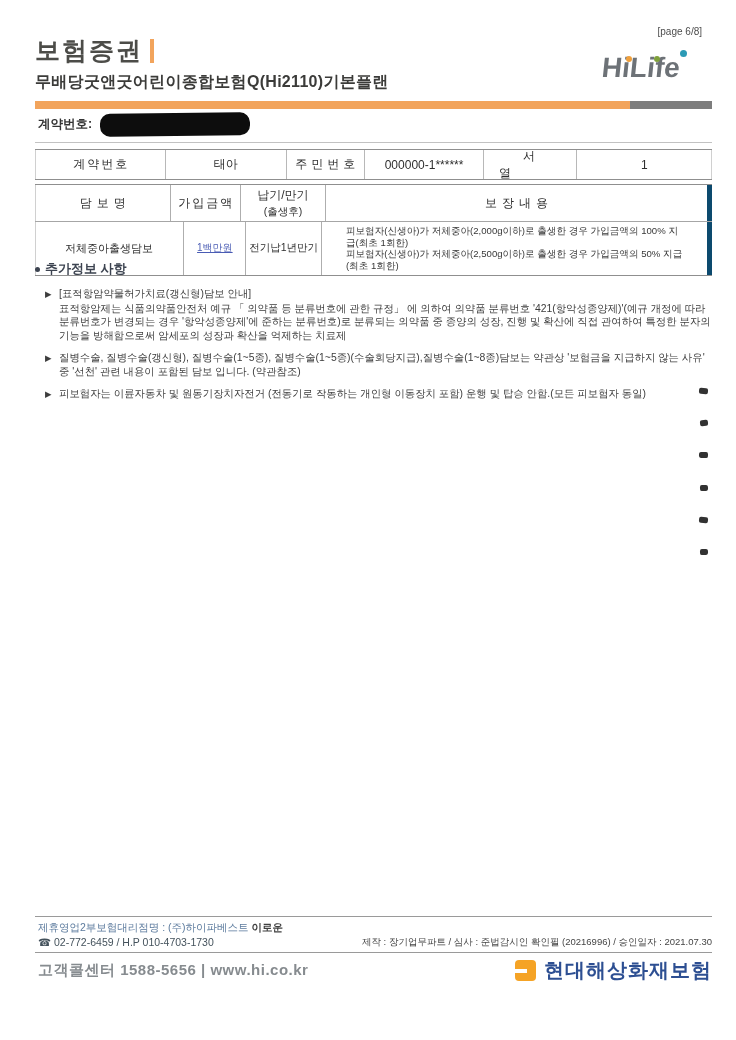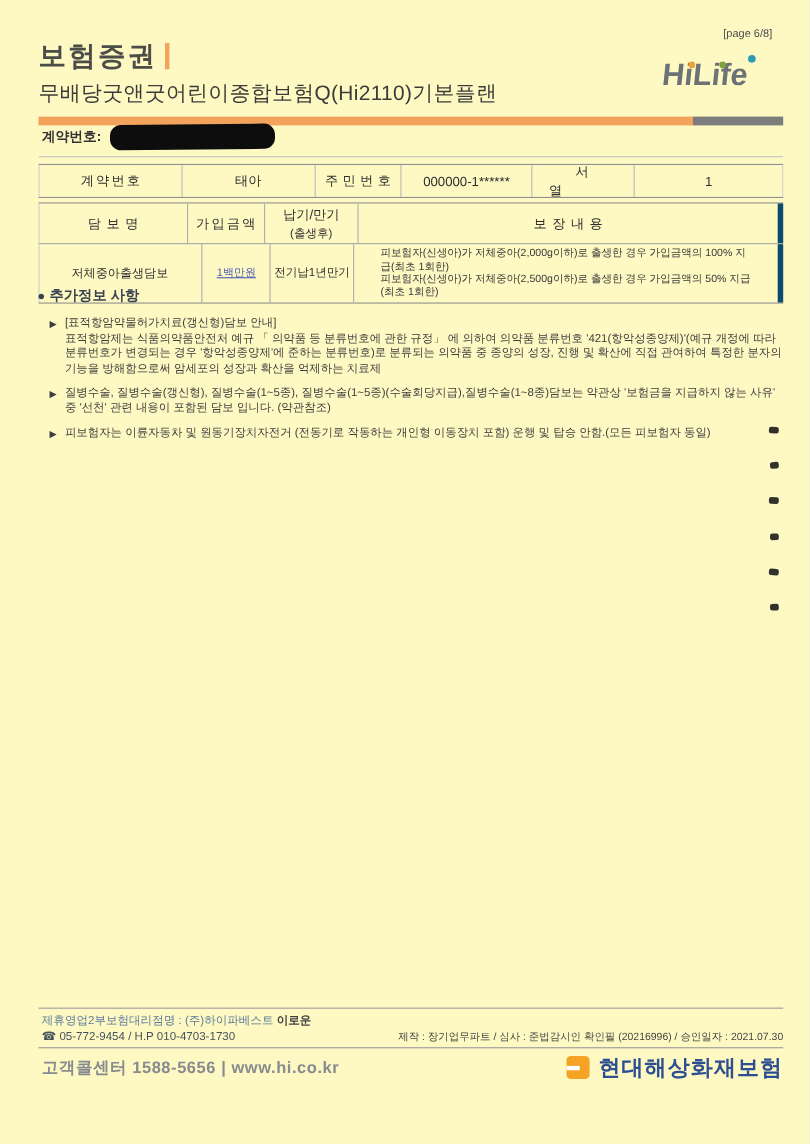--- a/index.html
+++ b/index.html
@@ -1,27 +1,27 @@
 <!DOCTYPE html>
 <html><head>
 <meta charset="utf-8">
 <style>
   html,body{margin:0;padding:0;background:#e8e8e8;}
   .page{
-    position:relative;width:736px;height:1040px;background:#fef9c3;
+    position:relative;width:736px;height:1040px;background:#ffffff;
     font-family:"Liberation Sans","DejaVu Sans",sans-serif;color:#3a3a3a;
     overflow:hidden;margin:0 auto;
   }
   
   .page-num{position:absolute;top:26px;right:34px;font-size:10px;color:#4d4d4d;}
   .header-block{position:absolute;top:34px;left:35px;width:677px;}
   .title-row{display:flex;align-items:center;}
   .doc-title{font-size:25px;font-weight:bold;color:#4c4c48;letter-spacing:2px;}
   .title-accent{display:inline-block;width:4px;height:24px;background:#f2a45c;margin-left:7px;}
-  .subtitle{margin-top:5px;font-size:19px;font-weight:normal;color:#3b3b39;letter-spacing:0.3px;}
+  .subtitle{margin-top:5px;font-size:16px;font-weight:bold;color:#3b3b39;letter-spacing:0.3px;}
   .accent-bar{margin-top:8px;height:8px;display:flex;}
   .bar-orange{width:595px;height:8px;background:#f2a45c;}
   .bar-gray{width:82px;height:8px;background:#7d7d7d;}
   .hilife{position:absolute;top:20px;right:10px;width:100px;height:36px;}
   .hilife-text{
     display:inline-block;font-size:28px;font-weight:bold;color:#6d7277;
     transform:skewX(-6deg);letter-spacing:0px;line-height:1;
   }
   .hl-dot{position:absolute;border-radius:50%;}
   .hl-dot-orange{width:6px;height:6px;background:#f0a03c;left:24px;top:2px;}
@@ -191,21 +191,21 @@
 
   <div class="footer-row-a">
     <div class="agency">
       <span>제휴영업2부보험대리점명 : (주)하이파베스트 </span><b>이로운</b>
     </div>
   </div>
 
   <div class="footer-row-b">
     <div class="phone">
       <span>☎</span>
-      <span>05-772-9454 / H.P 010-4703-1730</span>
+      <span>02-772-6459 / H.P 010-4703-1730</span>
     </div>
     <div class="made">제작 : 장기업무파트 / 심사 : 준법감시인 확인필 (20216996) / 승인일자 : 2021.07.30</div>
   </div>
 
   <div class="footer-line2"></div>
 
   <div class="footer-row-c">
     <div class="callcenter">고객콜센터 1588-5656 | www.hi.co.kr</div>
     <div class="hyundai">
       <span class="hyundai-mark"></span>

